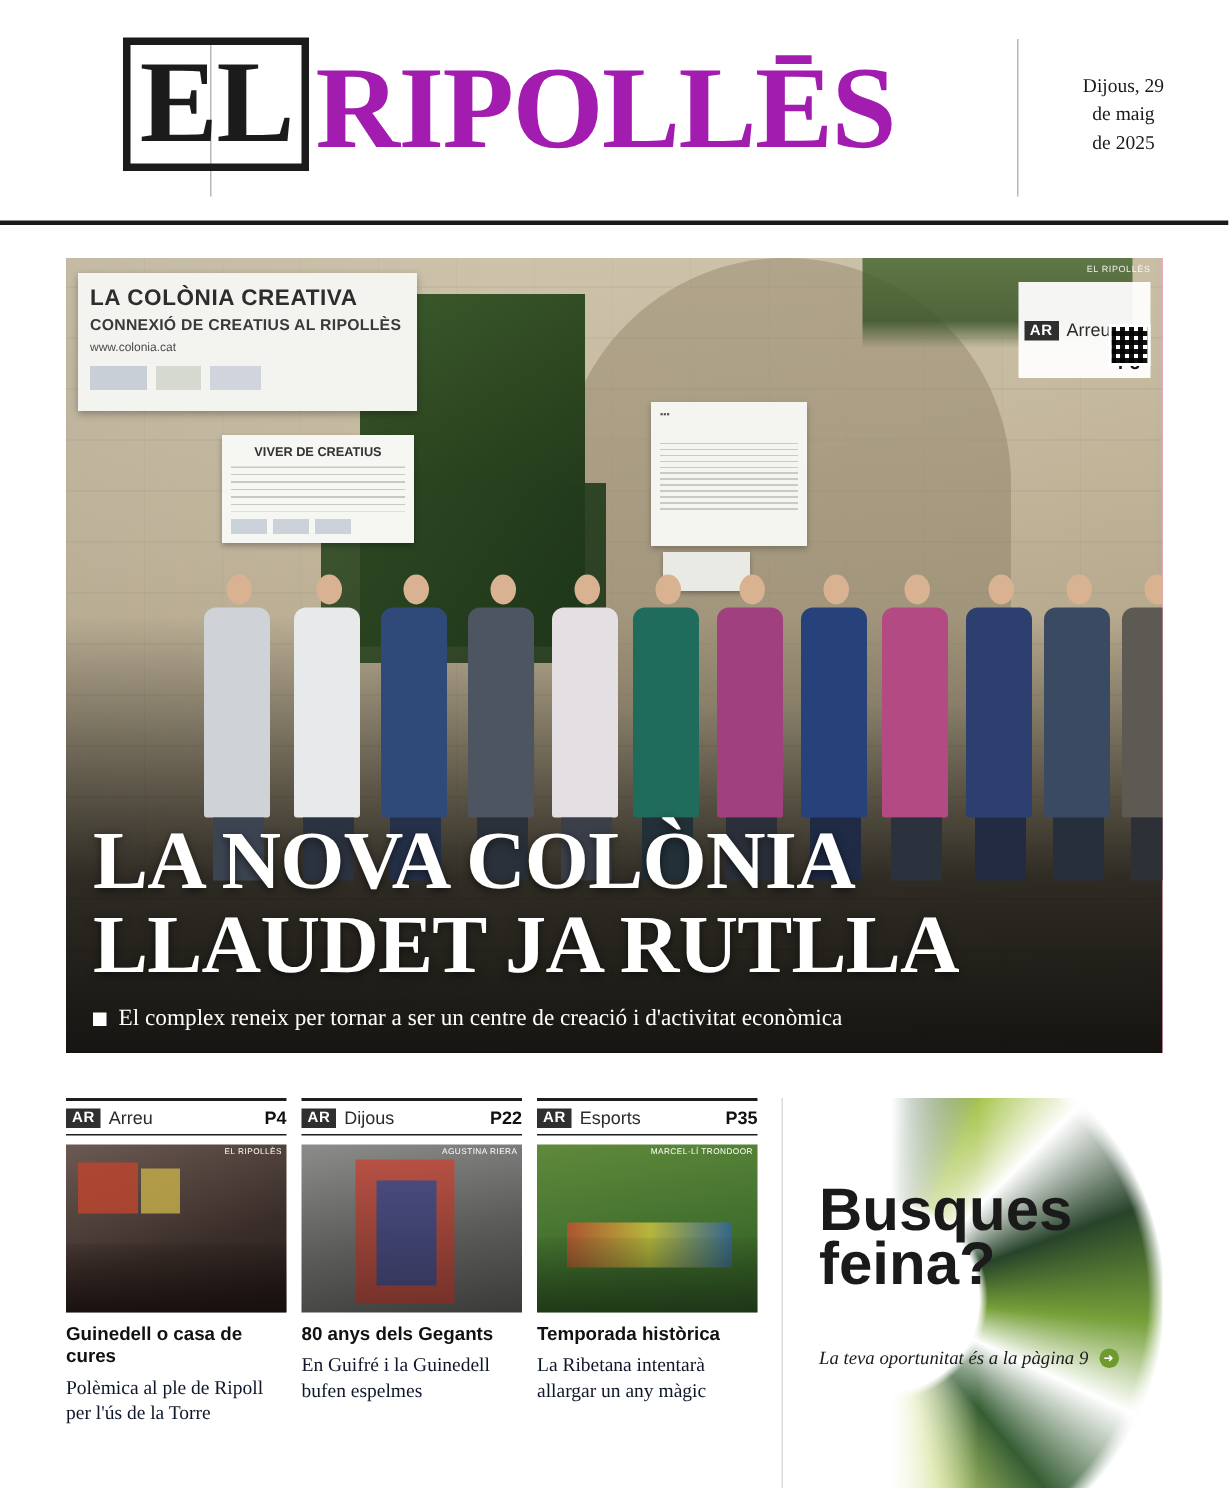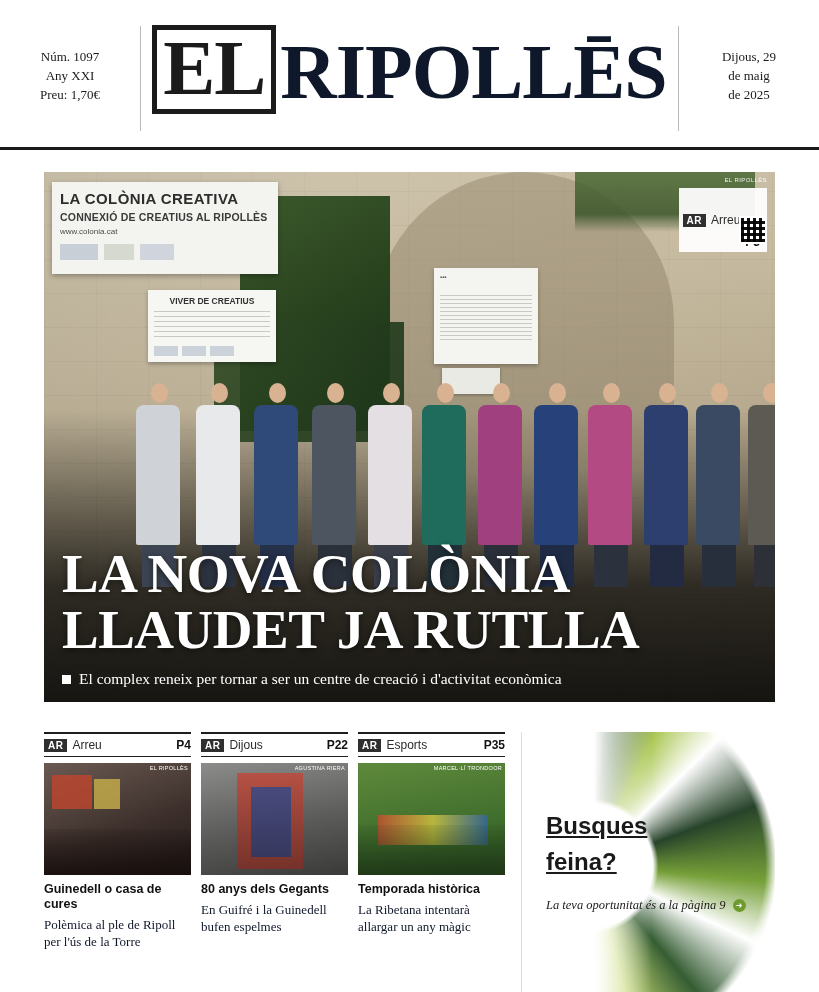--- a/index.html
+++ b/index.html
@@ -53,21 +53,21 @@
   .logo .el {
     color: #1b1b1b;
     border: 5px solid #1b1b1b;
     padding: 0px 6px 2px 6px;
     margin-right: 4px;
     display: inline-block;
     line-height: 0.98;
     position: relative;
     top: -4px;
   }
-  .logo .rip { color: #0f172a; }
+  .logo .rip { color: #a21caf; }
   .mast-rule-right {
     position: absolute;
     right: 140px; top: 26px; bottom: 16px;
     width: 1px; background: #b9b9b9;
   }
   .mast-right {
     width: 140px;
     text-align: center;
     font-size: 13px;
     line-height: 19px;
@@ -270,49 +270,44 @@
         #1f3f22 110deg, #87b43a 130deg, #ffffff 146deg,
         #254a26 166deg, #a9c64f 186deg, #ffffff 205deg,
         #1c3a1f 230deg, #6f9b2e 255deg, #ffffff 275deg,
         #2b5529 300deg, #c2d66a 325deg, #ffffff 350deg, #1d3b20 360deg);
     -webkit-mask-image: radial-gradient(circle at 22% 52%, rgba(0,0,0,0) 22%, #000 24%, #000 62%, rgba(0,0,0,0) 66%);
             mask-image: radial-gradient(circle at 22% 52%, rgba(0,0,0,0) 22%, #000 24%, #000 62%, rgba(0,0,0,0) 66%);
     opacity: .95;
   }
   .ad-fade { position:absolute; left:0; top:0; width:130px; height:100%; background:linear-gradient(90deg,#fff 55%, rgba(255,255,255,0)); }
   .ad-title {
-    position: absolute; left: 24px; top: 76px;
+    position: absolute; left: 24px; top: 57px;
     font-family: "Liberation Sans", sans-serif;
-    font-weight: bold; font-size: 24px; line-height: 36px;
-    color: #1a1a1a; z-index: 4; text-decoration: underline;
+    font-weight: bold; font-size: 40px; line-height: 36px;
+    color: #1a1a1a; z-index: 4;
   }
   .ad-sub {
     position: absolute; left: 24px; top: 166px; z-index: 4;
     display: flex; align-items: center; gap: 7px;
     font-family: "Liberation Serif", serif;
     font-style: italic; font-size: 12.5px; color: #1b1b1b;
   }
   .ad-sub .dot {
     width: 13px; height: 13px; border-radius: 50%;
     background: #6f9b2e; color:#fff; font-size: 8px; font-style: normal;
     display:flex; align-items:center; justify-content:center;
     font-family:"Liberation Sans",sans-serif;
   }
 </style>
 </head>
 <body>
 
 <div class="page">
 
   <div class="masthead">
-    <div class="mast-left">
-      <div>Núm. 1097</div>
-      <div>Any XXI</div>
-      <div>Preu: 1,70€</div>
-    </div>
     <div class="mast-rule-left"></div>
     <div class="mast-center">
       <div class="logo">
         <span class="el">EL</span><span class="rip">RIPOLLĒS</span>
       </div>
     </div>
     <div class="mast-rule-right"></div>
     <div class="mast-right">
       <div>Dijous, 29</div>
       <div>de maig</div>

